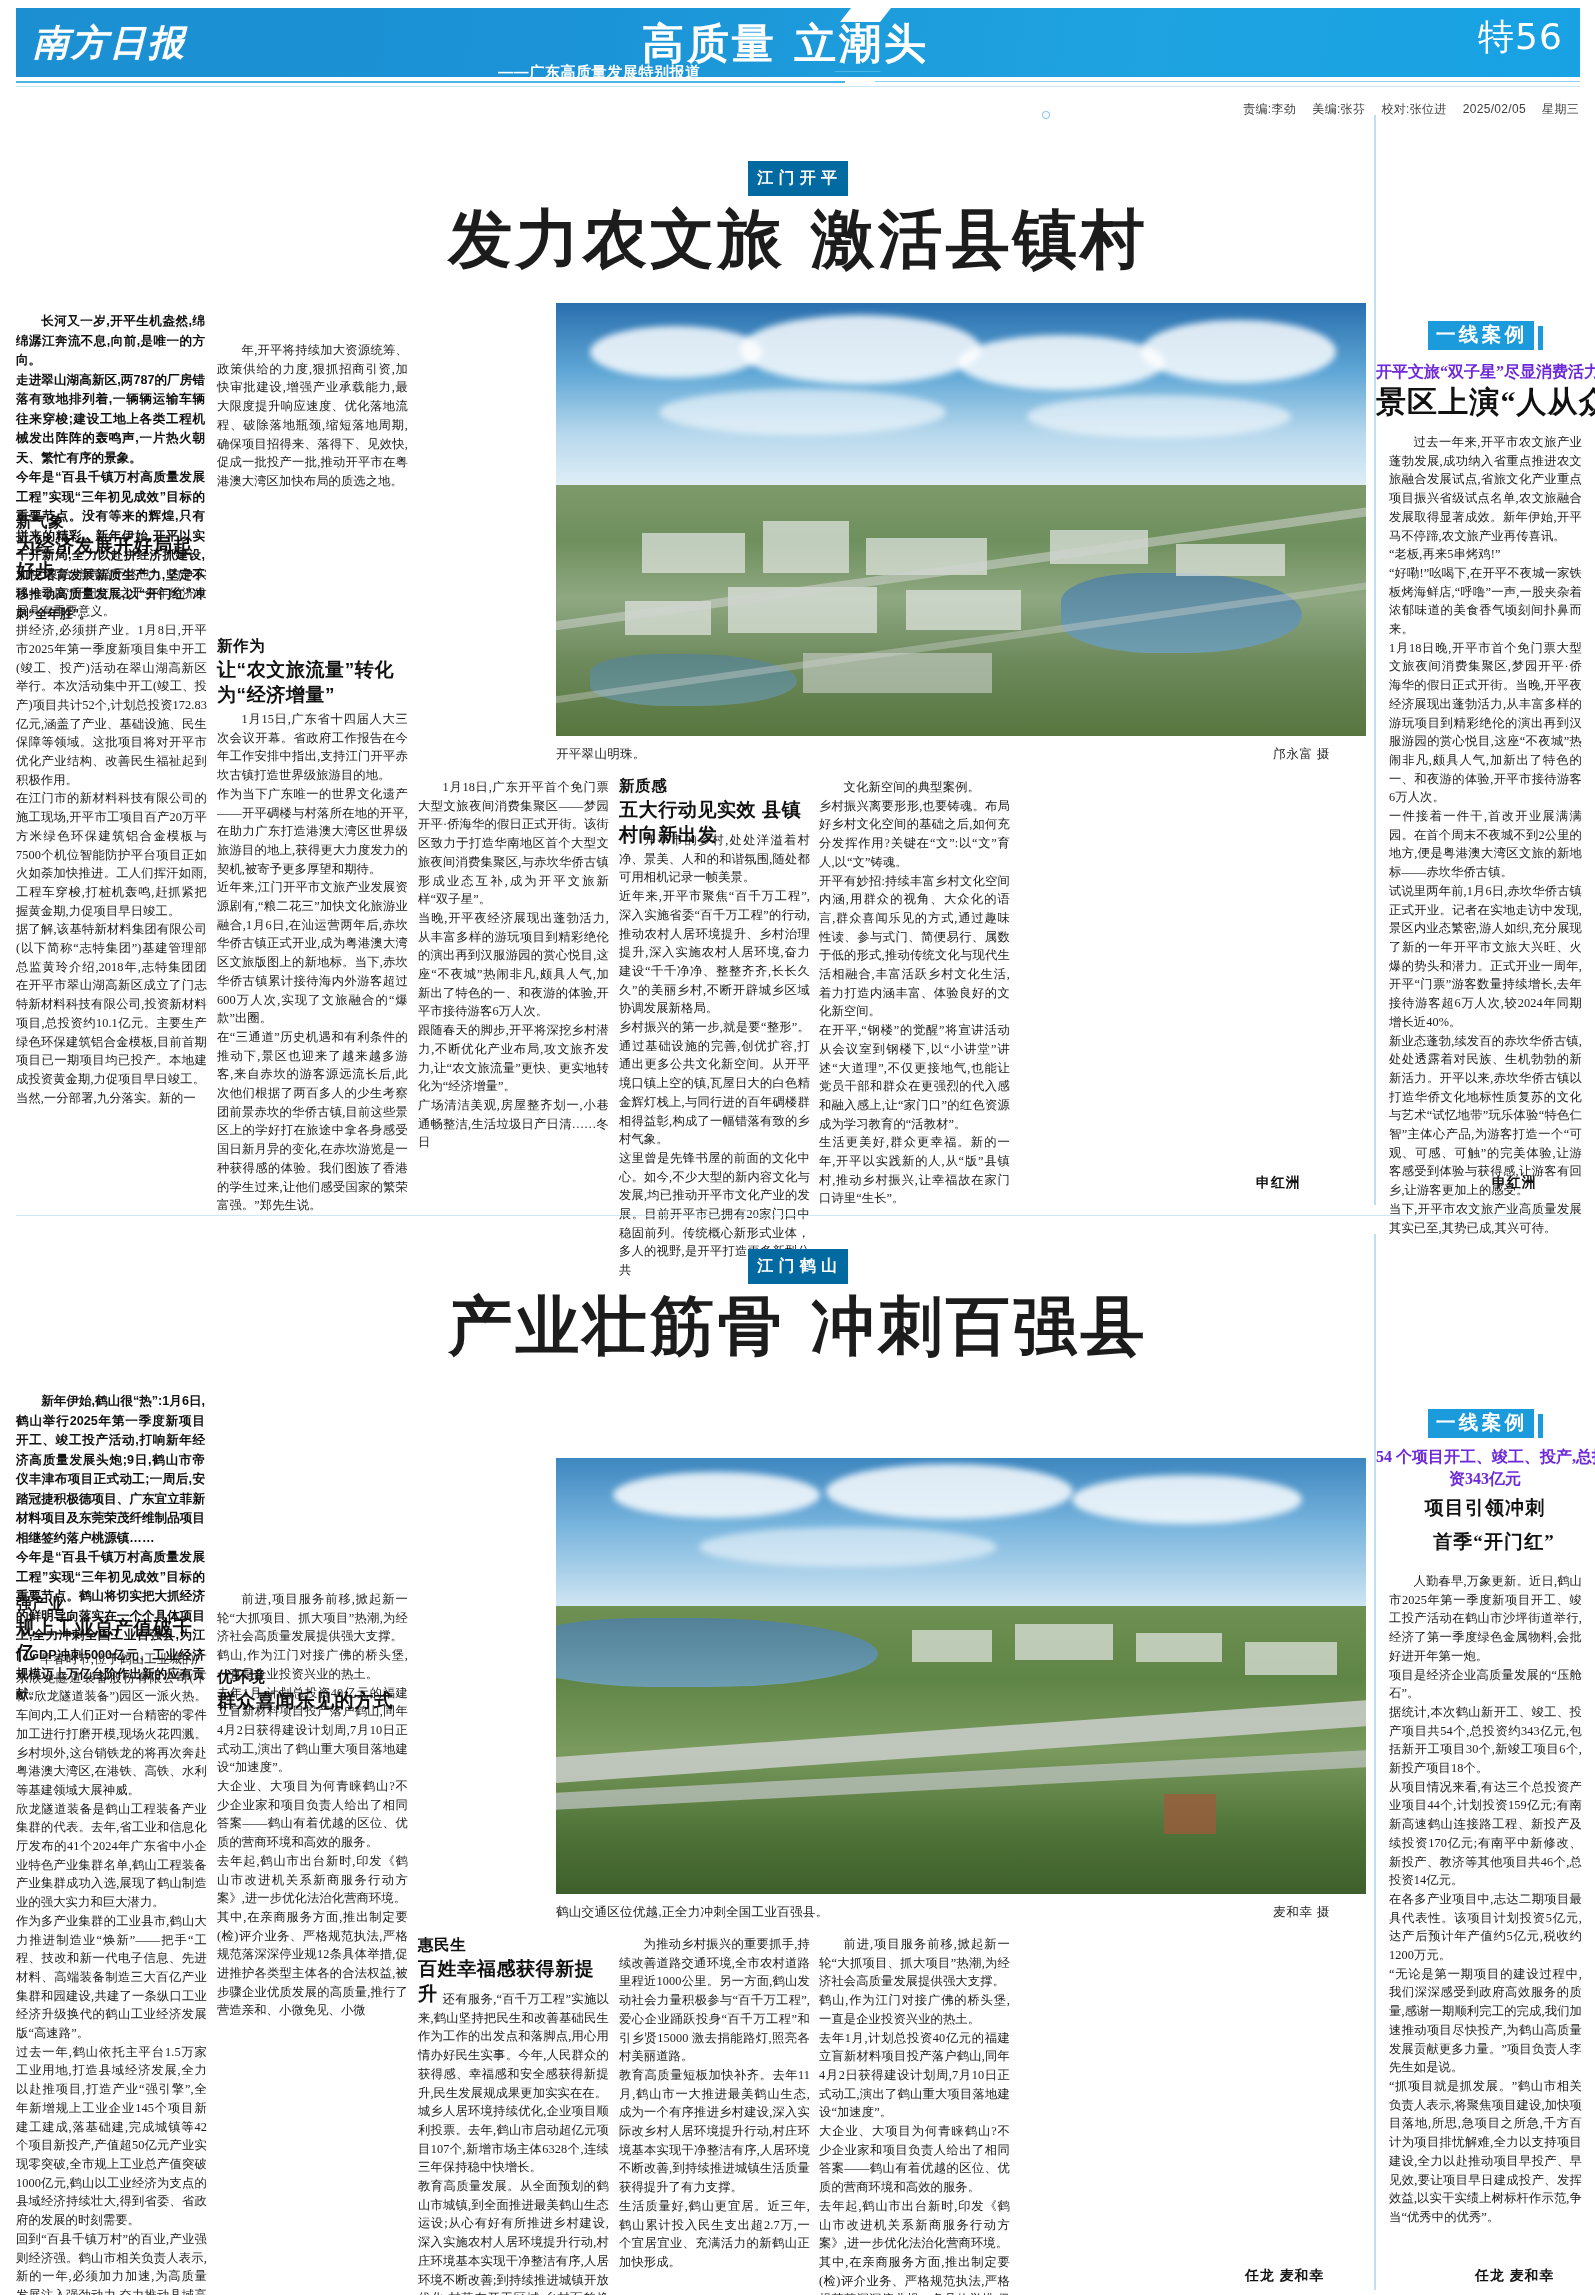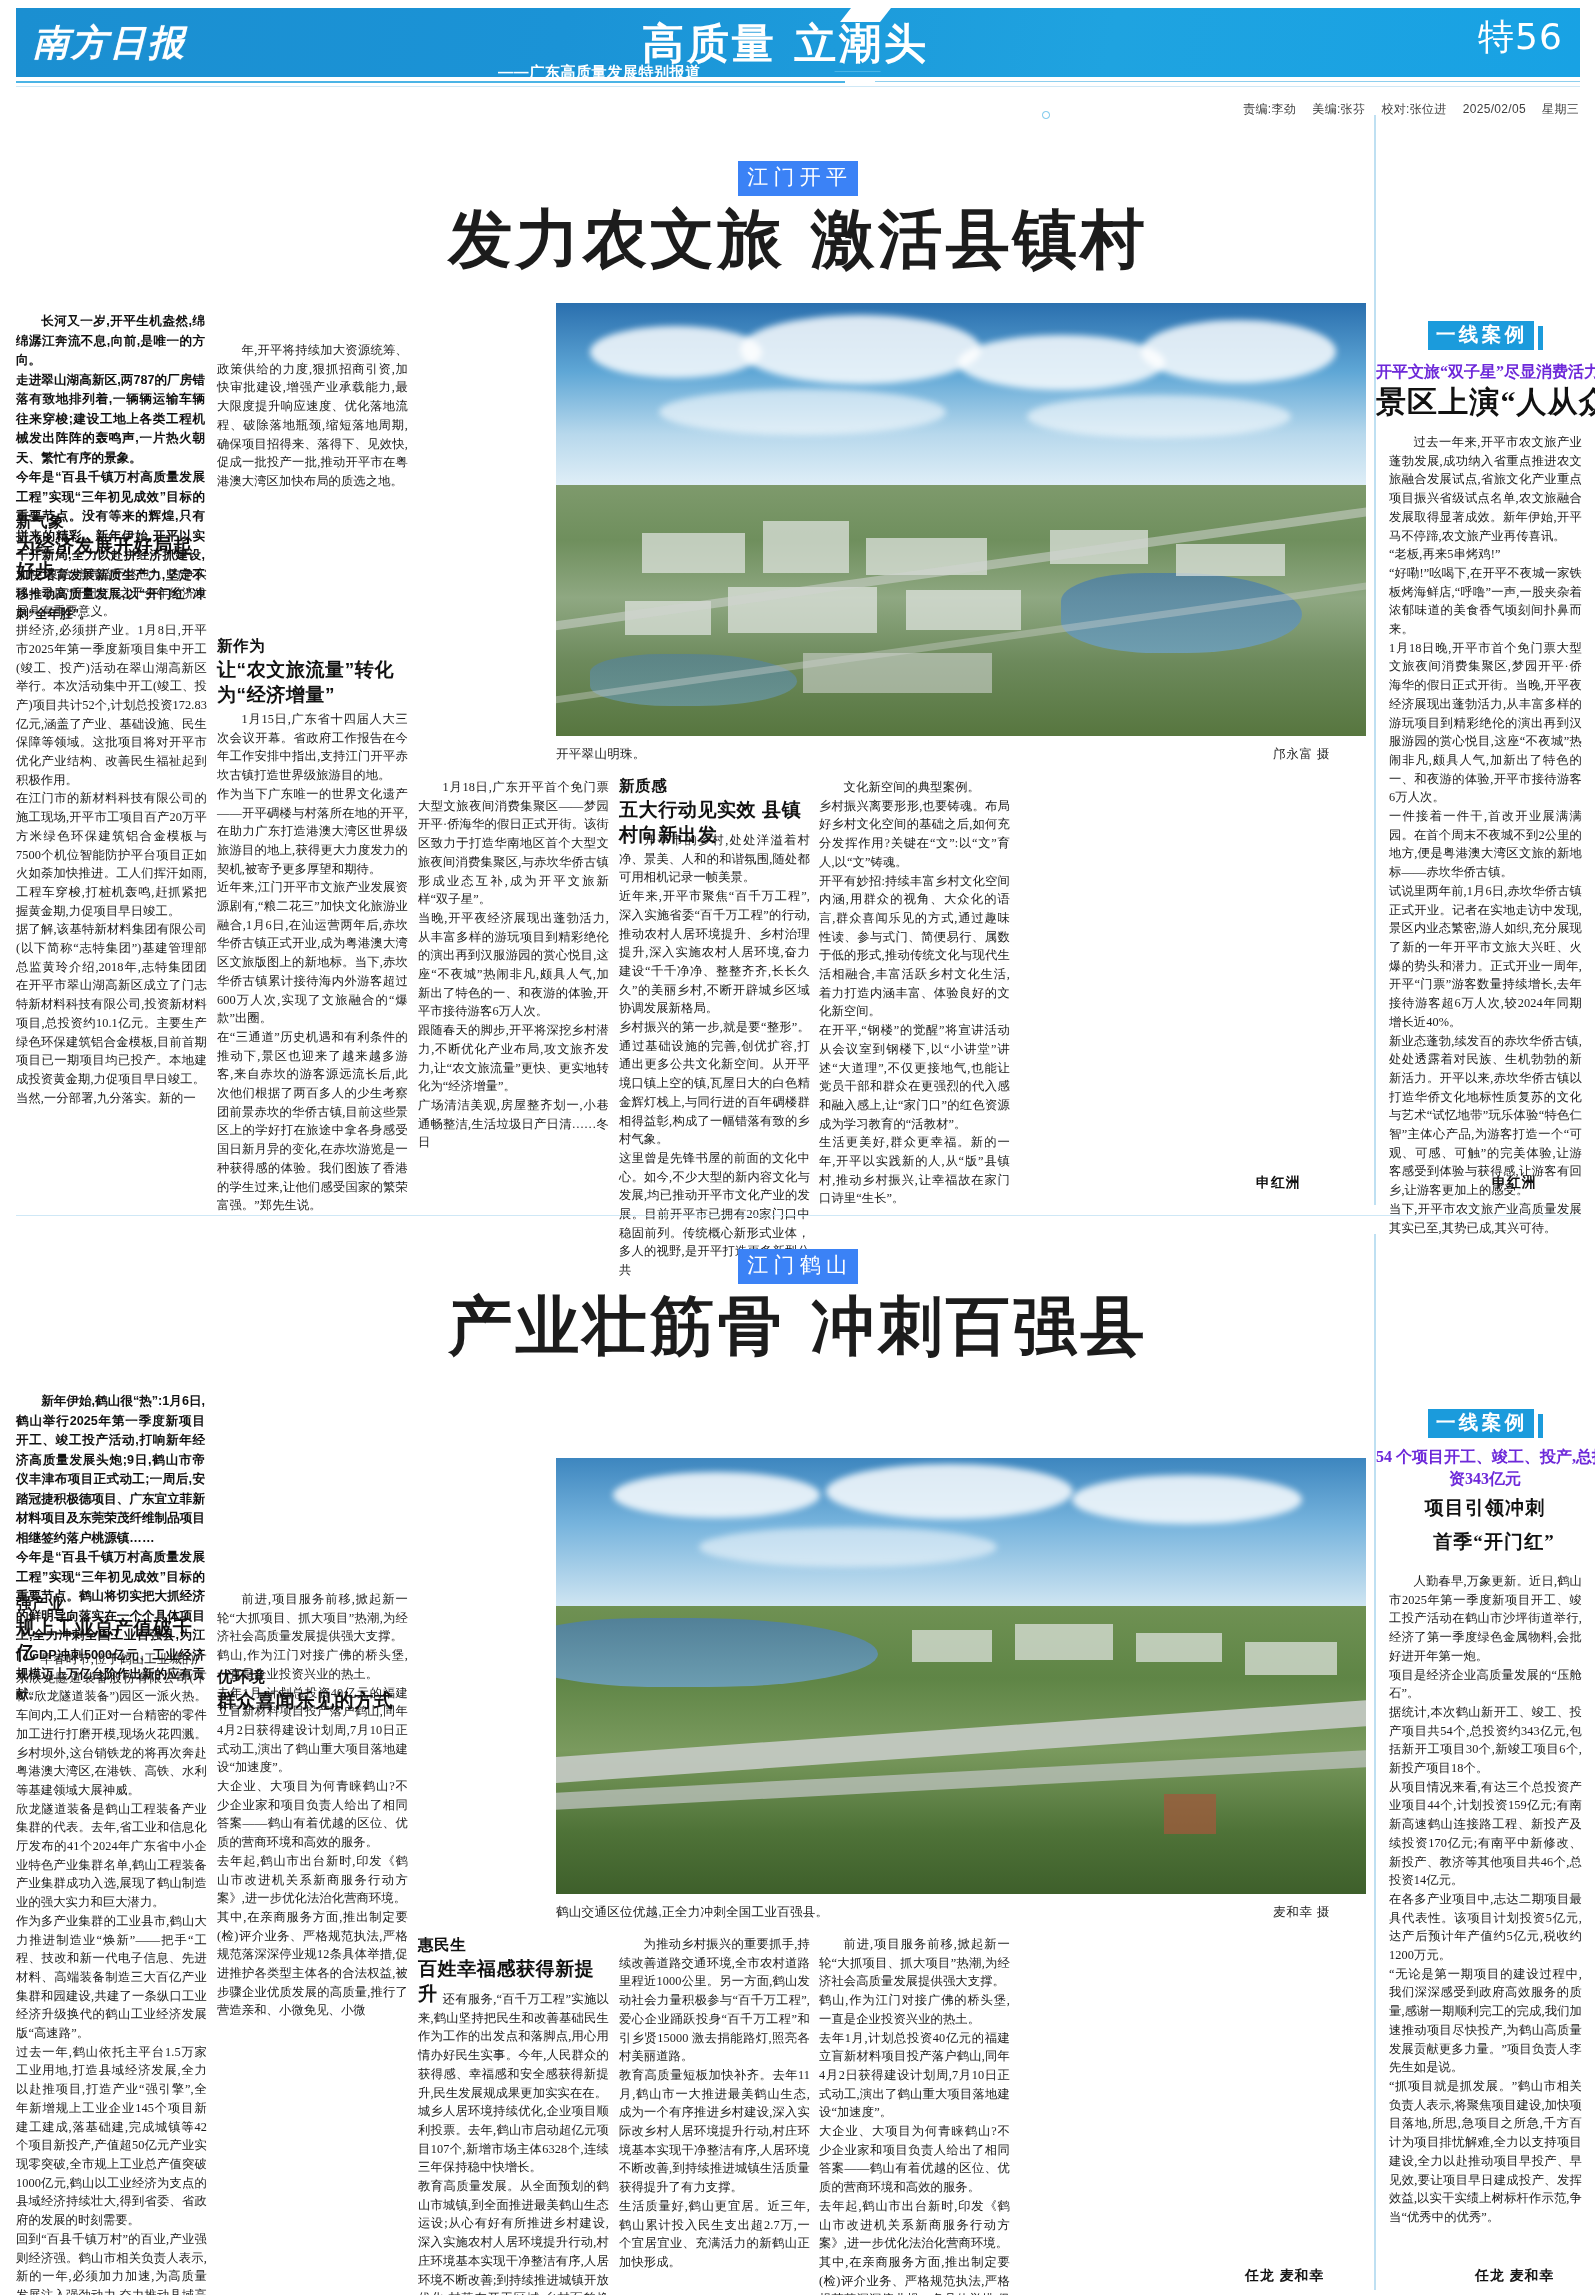--- a/index.html
+++ b/index.html
@@ -67,22 +67,22 @@
   }
   .credits {
     position: absolute; right: 17px; top: 101px;
     font-size: 12px; color: #3d3d3d; letter-spacing: 0.3px; white-space: nowrap;
   }
   .credits span { margin-left: 12.6px; }
   .credits span:first-child { margin-left: 0; }
 
   
   .kicker {
-    display: inline-block; background: #3b82f6; color: #ffffff;
-    font-size: 21px; font-weight: 400; letter-spacing: 5.2px;
+    display: inline-block; background: #0369a1; color: #ffffff;
+    font-size: 16px; font-weight: 700; letter-spacing: 5.2px;
     padding: 2.9px 5.7px 4.6px 9.2px; line-height: 27.5px;
     font-family: "DejaVu Sans", sans-serif;
   }
   .headline {
     font-size: 64px; font-weight: 900; color: #1c1c1c; letter-spacing: 3.4px;
     line-height: 71px; white-space: nowrap; text-align: center;
     font-family: "DejaVu Sans", sans-serif;
   }
 
   .photo { position: absolute; overflow: hidden; }

